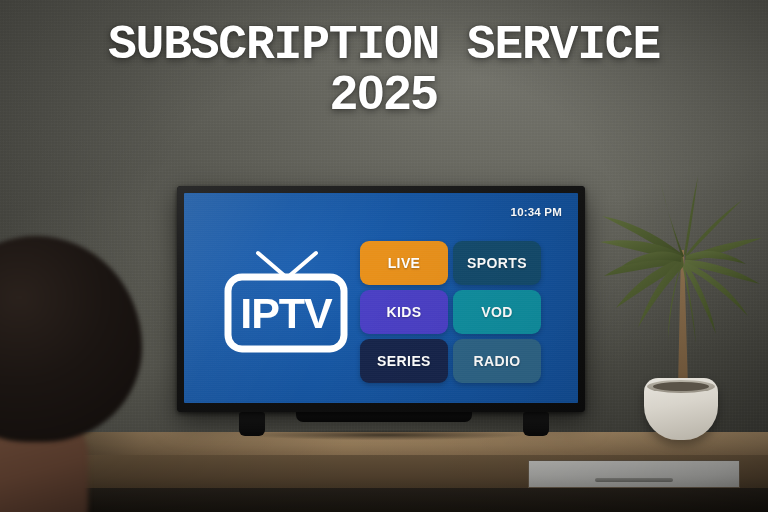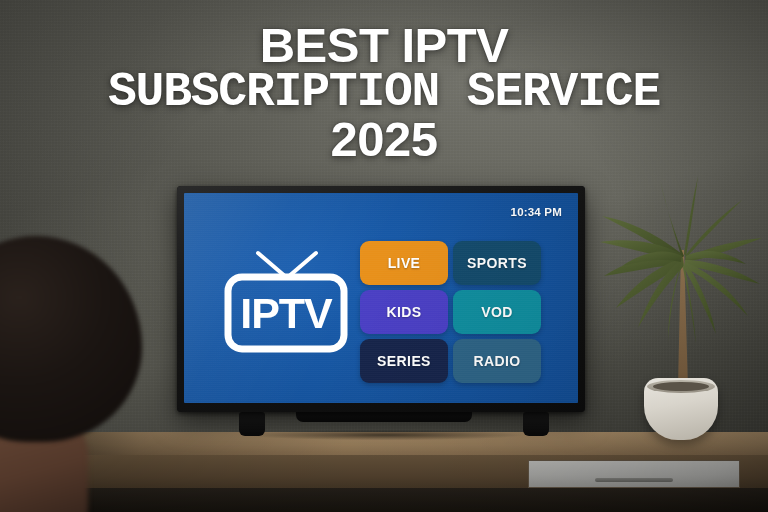--- a/index.html
+++ b/index.html
@@ -323,19 +323,18 @@
   </div>
 
   <div class="person">
 
     <div class="person-neck"></div>
     <div class="person-ear"></div>
     <div class="person-head"></div>
   </div>
 
   <div class="headline">
-    <span class="l1">BEST IPTV</span>
     <span class="l2">SUBSCRIPTION SERVICE</span>
     <span class="l3">2025</span>
   </div>
 
   <div class="wall-vignette"></div>
 </div>
 
 </body></html>

